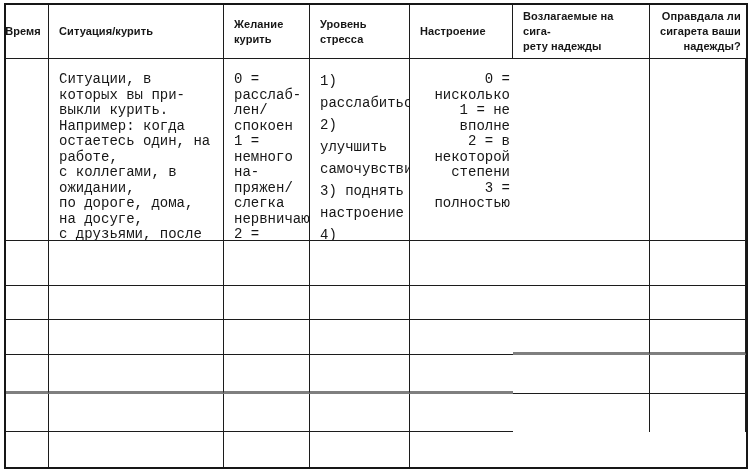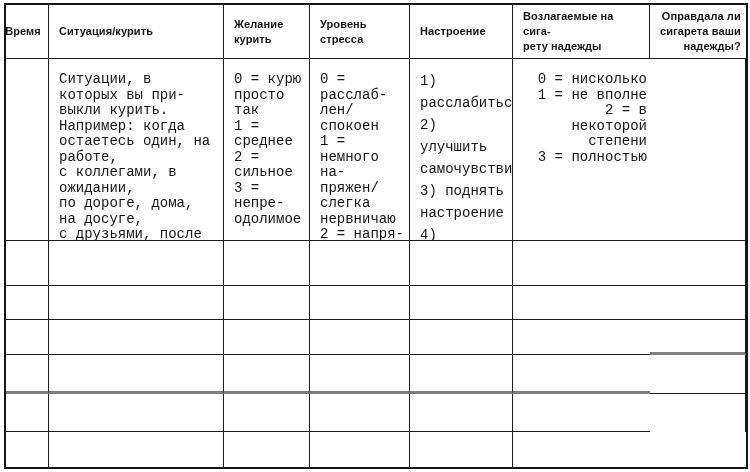--- a/index.html
+++ b/index.html
@@ -94,26 +94,20 @@
 
       <div class="cell legend c0"></div>
       <div class="cell legend c1">Ситуации, в которых вы при-
 выкли курить. Например: когда
 остаетесь один, на работе,
 с коллегами, в ожидании,
 по дороге, дома, на досуге,
 с друзьями, после еды, за чаш-
 кой кофе, когда употребляете
 алкоголь и т. д.</div>
-      <div class="cell legend c2">0 = курю
-просто так
-1 = среднее
-2 = сильное
-3 = непре-
-одолимое</div>
       <div class="cell legend c4">0 = расслаб-
 лен/спокоен
 1 = немного на-
 пряжен/слегка
 нервничаю
 2 = напря-
 жен/нервни-
 чаю/легкий
 стресс
 3 = на пределе</div>

